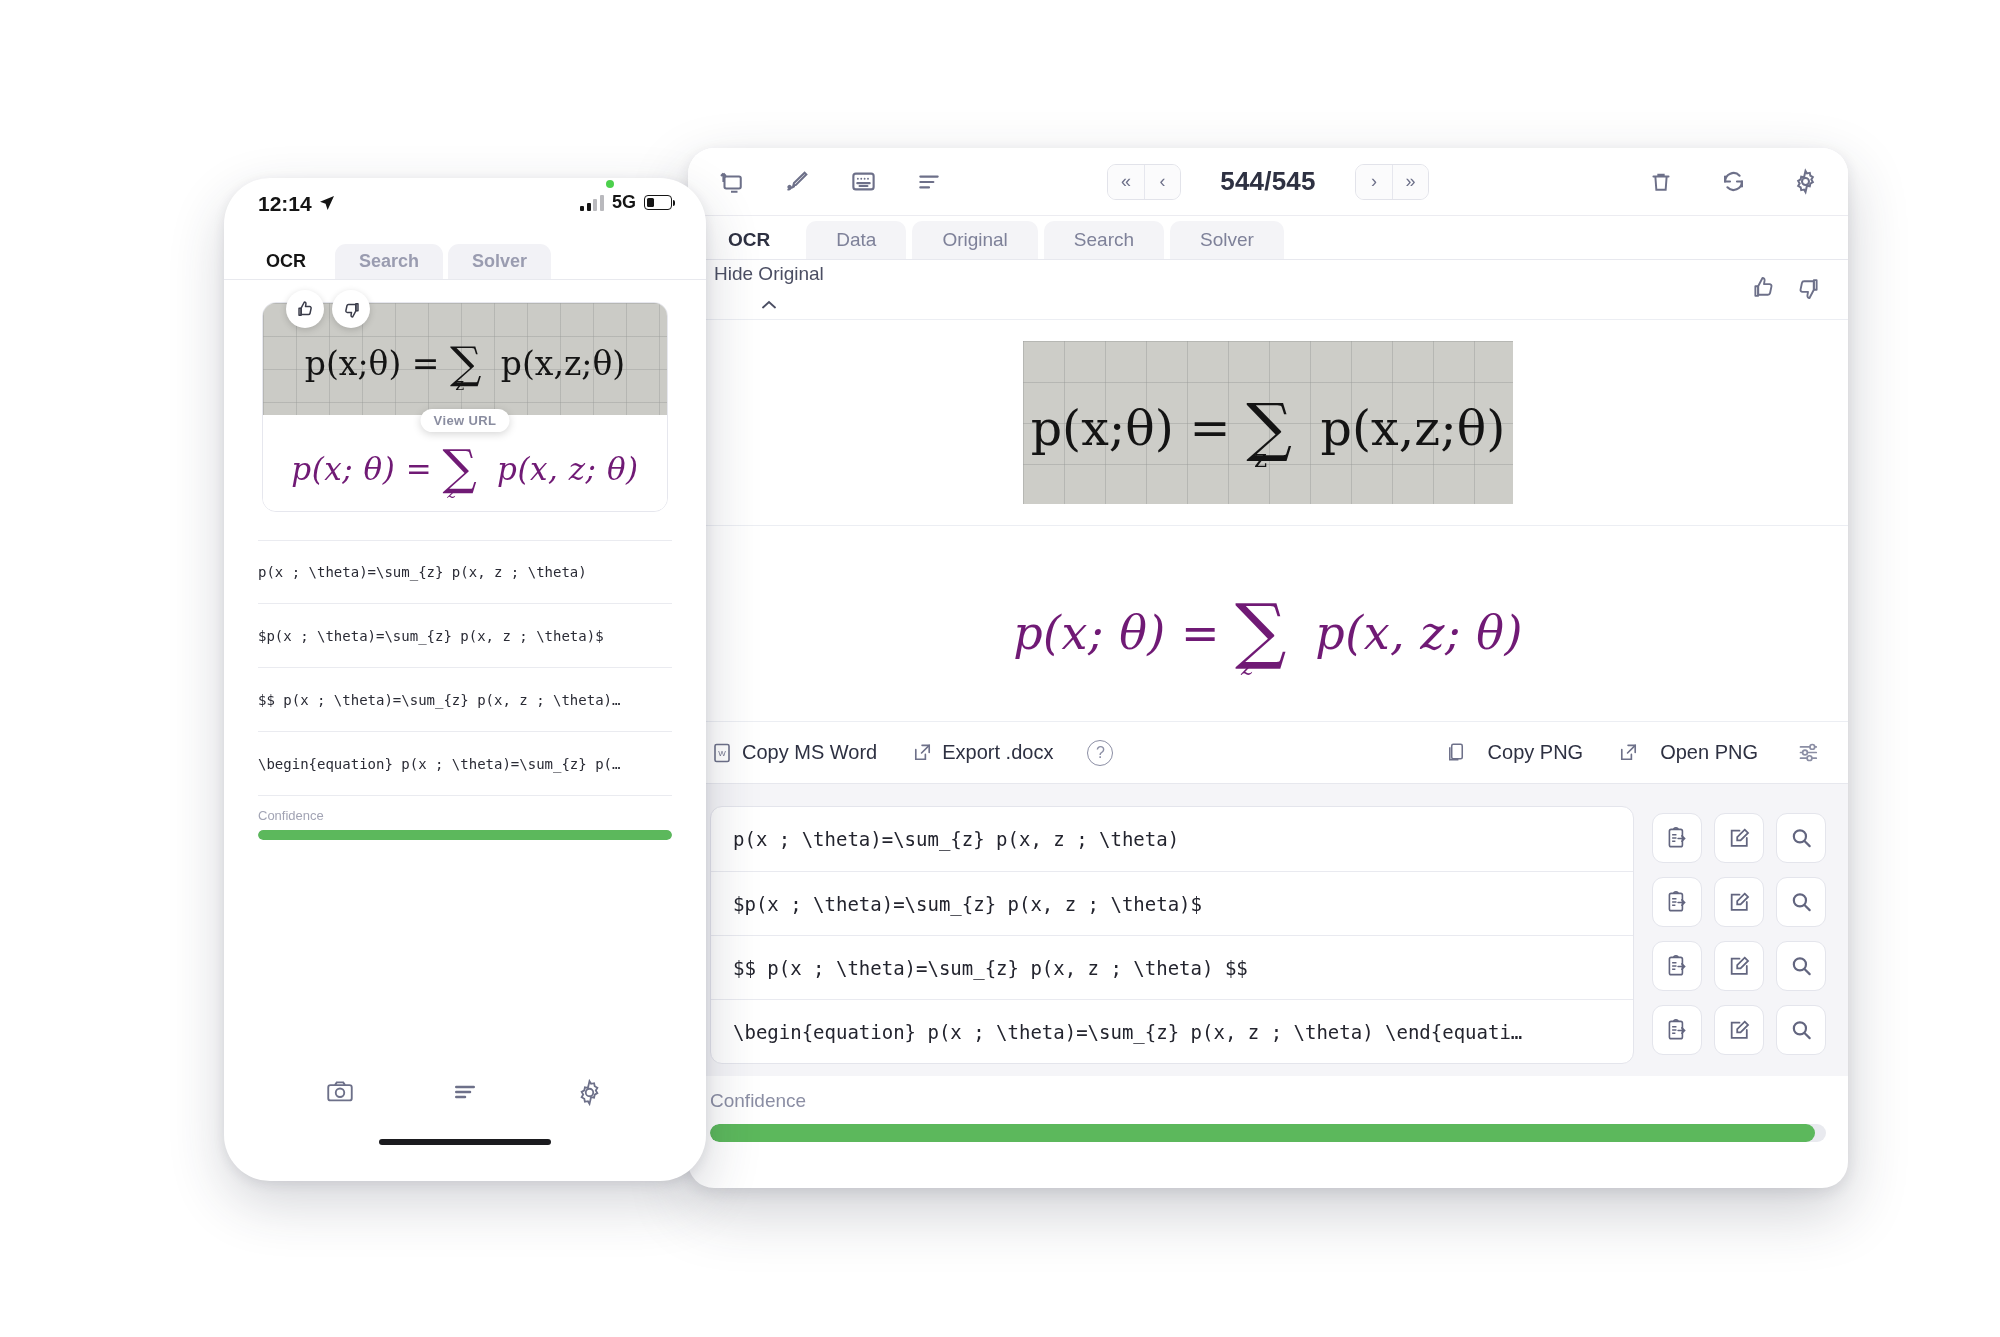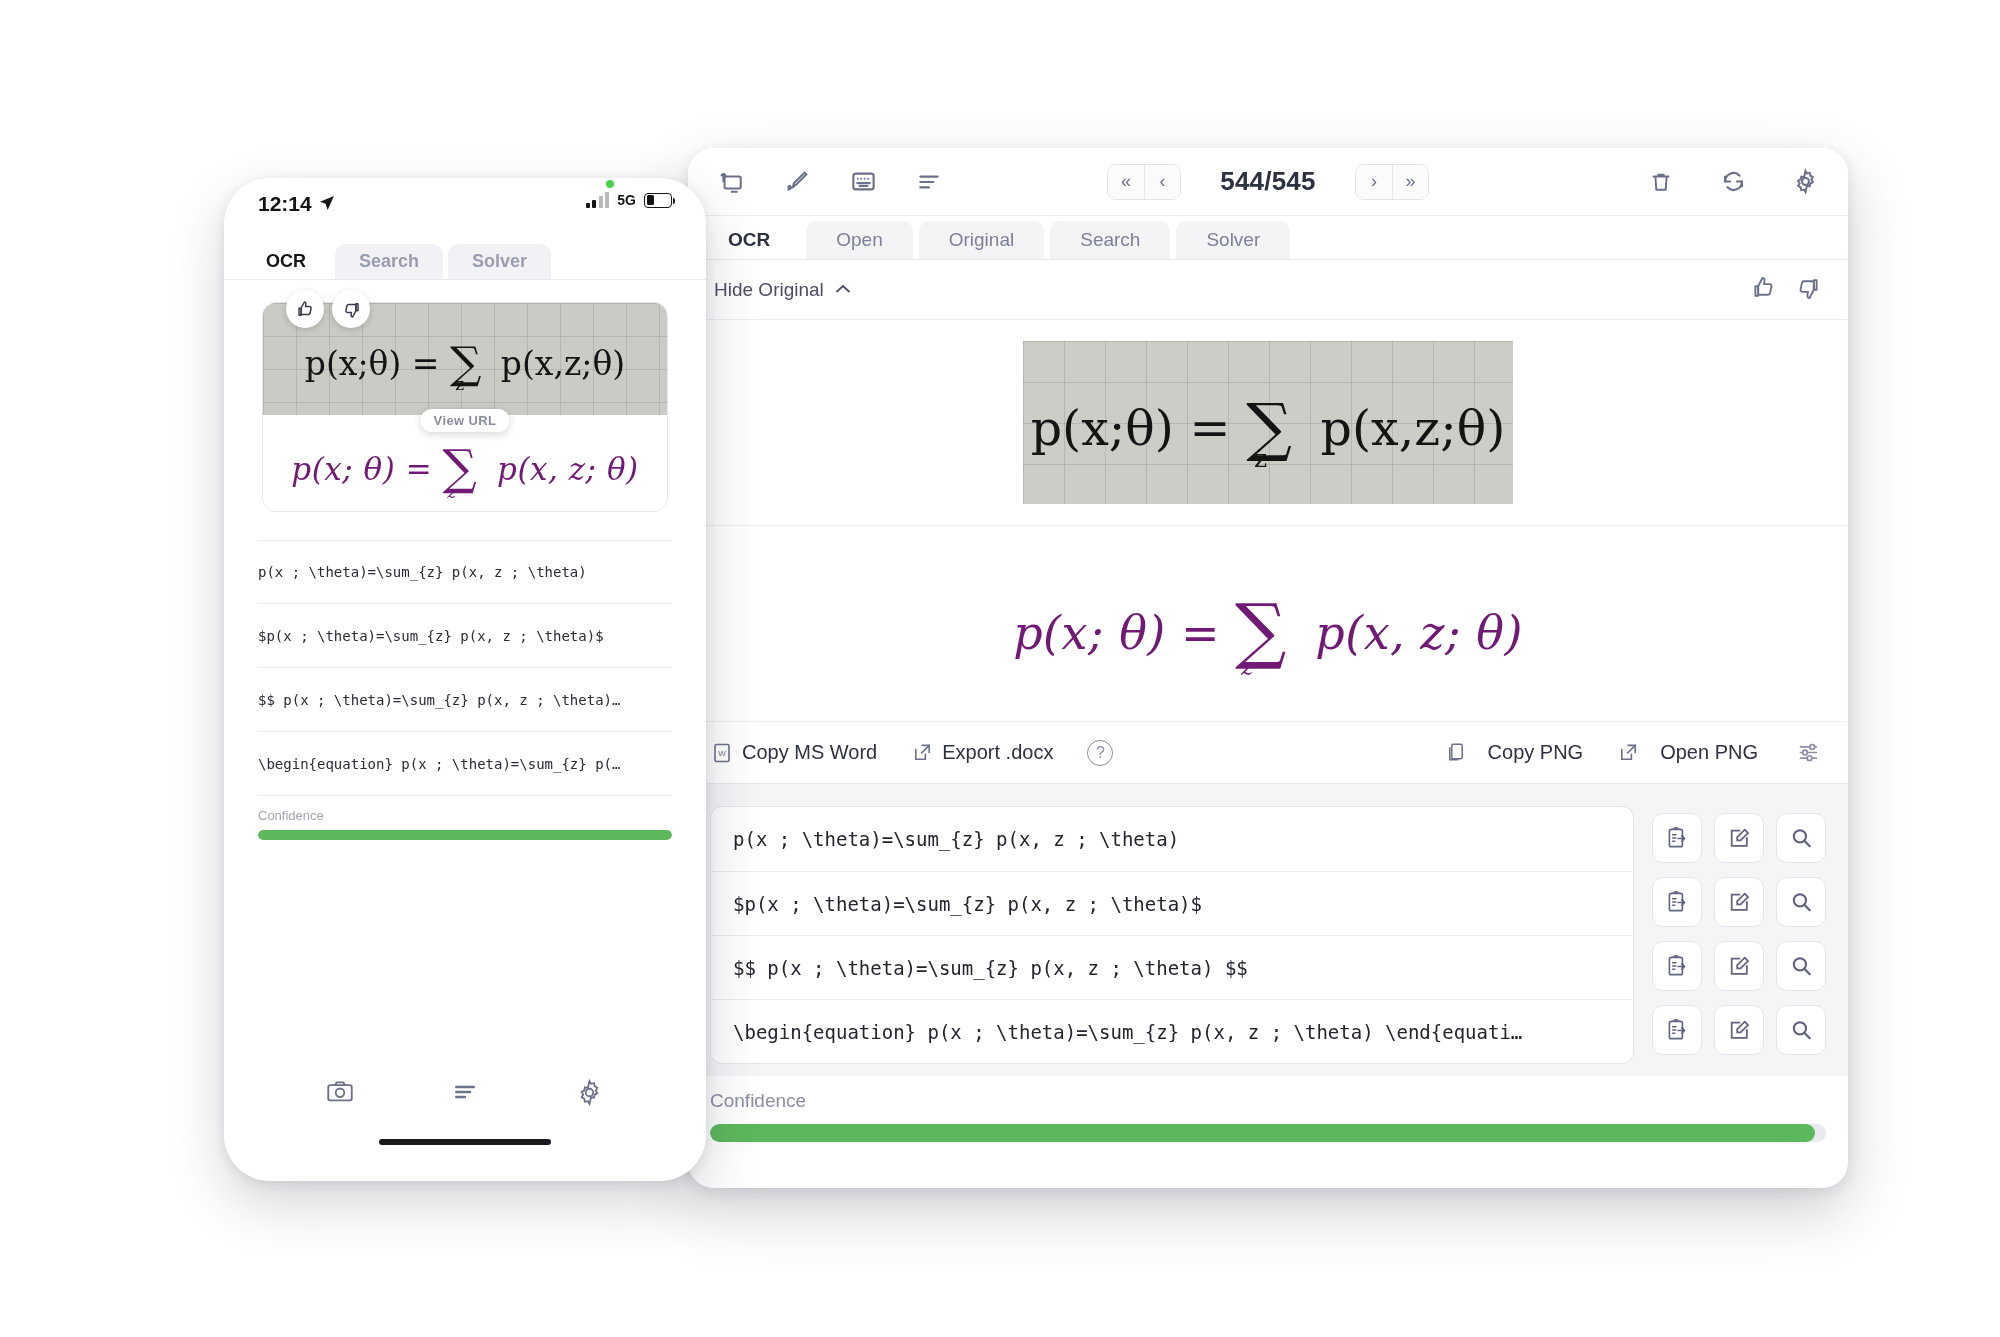--- a/index.html
+++ b/index.html
@@ -83,21 +83,21 @@
   .tb-tab.active { background:#ffffff; color:#2e3142; font-weight:600; }
 
   .hide-orig-row {
     height: 60px;
     display:flex; align-items:center;
     padding: 0 26px;
     border-bottom: 1px solid #eceef3;
   }
   .hide-orig {
     display:flex; align-items:center; gap:10px;
-    font-size:19px; color:#4b4e63; cursor:pointer;
+    font-size:19px; color:#4b4e63; cursor:pointer;flex-direction:column;
   }
   .chev-up { display:inline-block; }
   .vote-icons { margin-left:auto; display:flex; gap:16px; }
 
   .orig-panel {
     height: 206px;
     display:flex; align-items:center; justify-content:center;
     border-bottom: 1px solid #eceef3;
     background:#fff;
   }
@@ -232,21 +232,21 @@
   .green-dot {
     position:absolute; right: 58px; top:-12px;
     width:8px; height:8px; border-radius:50%; background:#4cd04c;
   }
   .bars { display:flex; align-items:flex-end; gap:2.5px; height:16px; }
   .bars i { width:4px; background:#151515; border-radius:1px; display:block; }
   .bars i:nth-child(1){ height:5px; }
   .bars i:nth-child(2){ height:8px; }
   .bars i:nth-child(3){ height:12px; background:#b9b9bd; }
   .bars i:nth-child(4){ height:16px; background:#b9b9bd; }
-  .net-label { font-size:14px; font-weight:600; color:#151515; }
+  .net-label { font-size:18px; font-weight:600; color:#151515; }
   .batt {
     width:28px; height:15px; border:1.6px solid #151515; border-radius:4px;
     position:relative; display:flex; align-items:center; padding:1.6px;
   }
   .batt::after {
     content:""; position:absolute; right:-4px; top:4px;
     width:2.5px; height:6px; background:#151515; border-radius:0 2px 2px 0;
   }
   .batt i { display:block; height:100%; width:32%; background:#151515; border-radius:1.5px; }
 
@@ -421,21 +421,21 @@
           <svg width="27" height="27" viewBox="0 0 24 24" fill="none" stroke="currentColor" stroke-width="1.8">
             <circle cx="12" cy="12" r="3.1"></circle>
             <path d="M12 2.6l1.3 2.2 2.5-.5.5 2.5 2.2 1.3-1.3 2.2 1.3 2.2-2.2 1.3-.5 2.5-2.5-.5L12 21.4l-1.3-2.2-2.5.5-.5-2.5-2.2-1.3L6.8 13.7 5.5 11.5l2.2-1.3.5-2.5 2.5.5z"></path>
           </svg>
         </div>
       </div>
     </div>
 
     <div class="tb-tabs">
       <div class="tb-tab active">OCR</div>
-      <div class="tb-tab">Open</div>
+      <div class="tb-tab">Data</div>
       <div class="tb-tab">Original</div>
       <div class="tb-tab">Search</div>
       <div class="tb-tab">Solver</div>
     </div>
 
     <div class="hide-orig-row">
       <div class="hide-orig">
         <span>Hide Original</span>
         <span class="chev-up">
           <svg width="18" height="14" viewBox="0 0 18 14" fill="none" stroke="#4b4e63" stroke-width="1.8" stroke-linecap="round">

